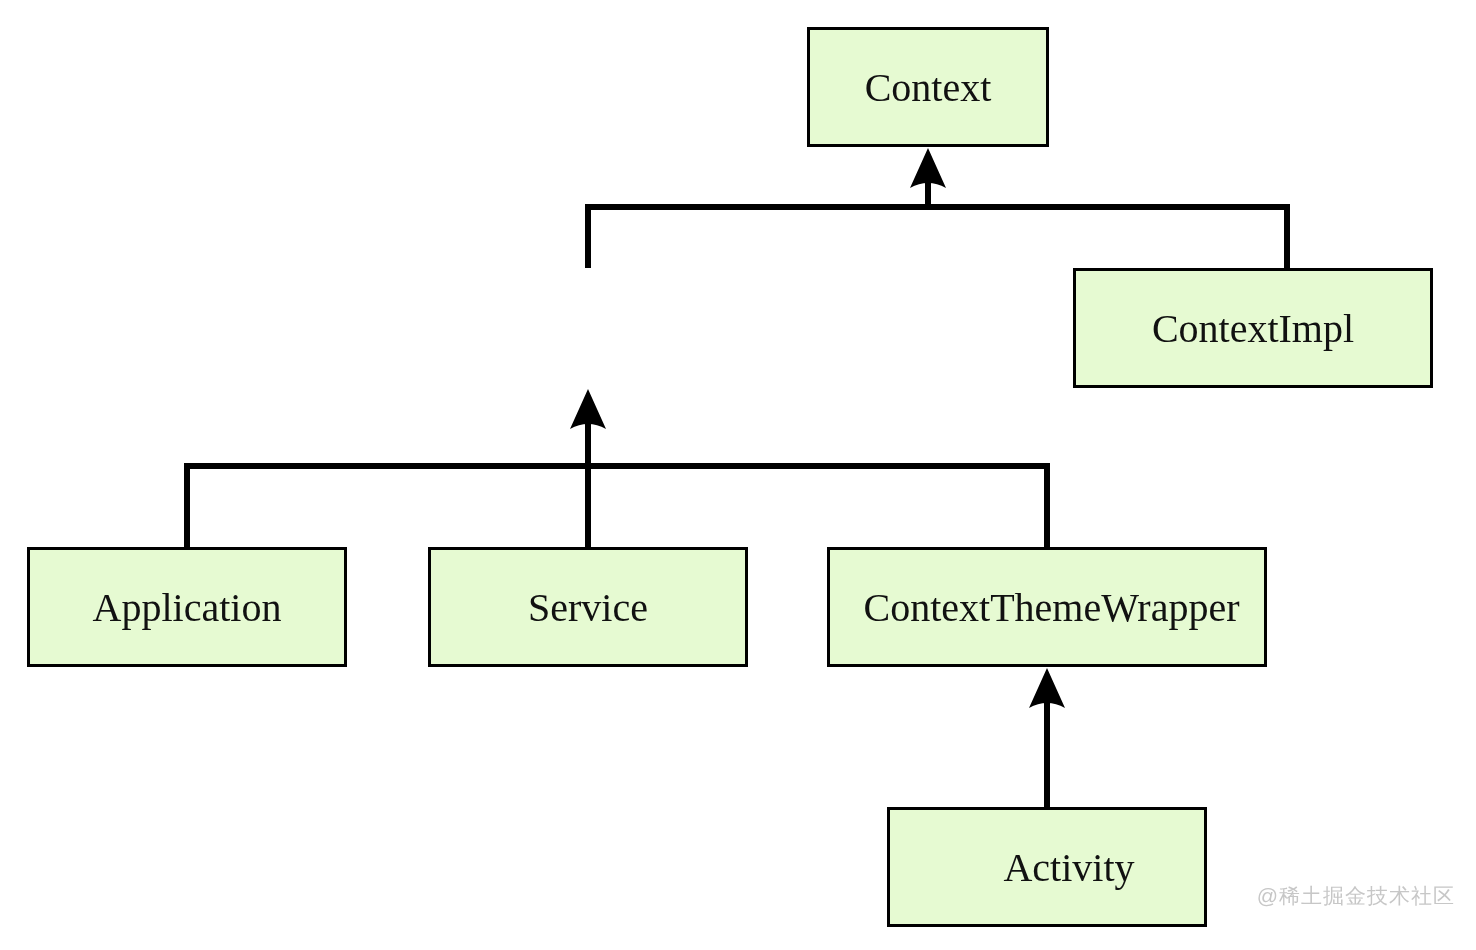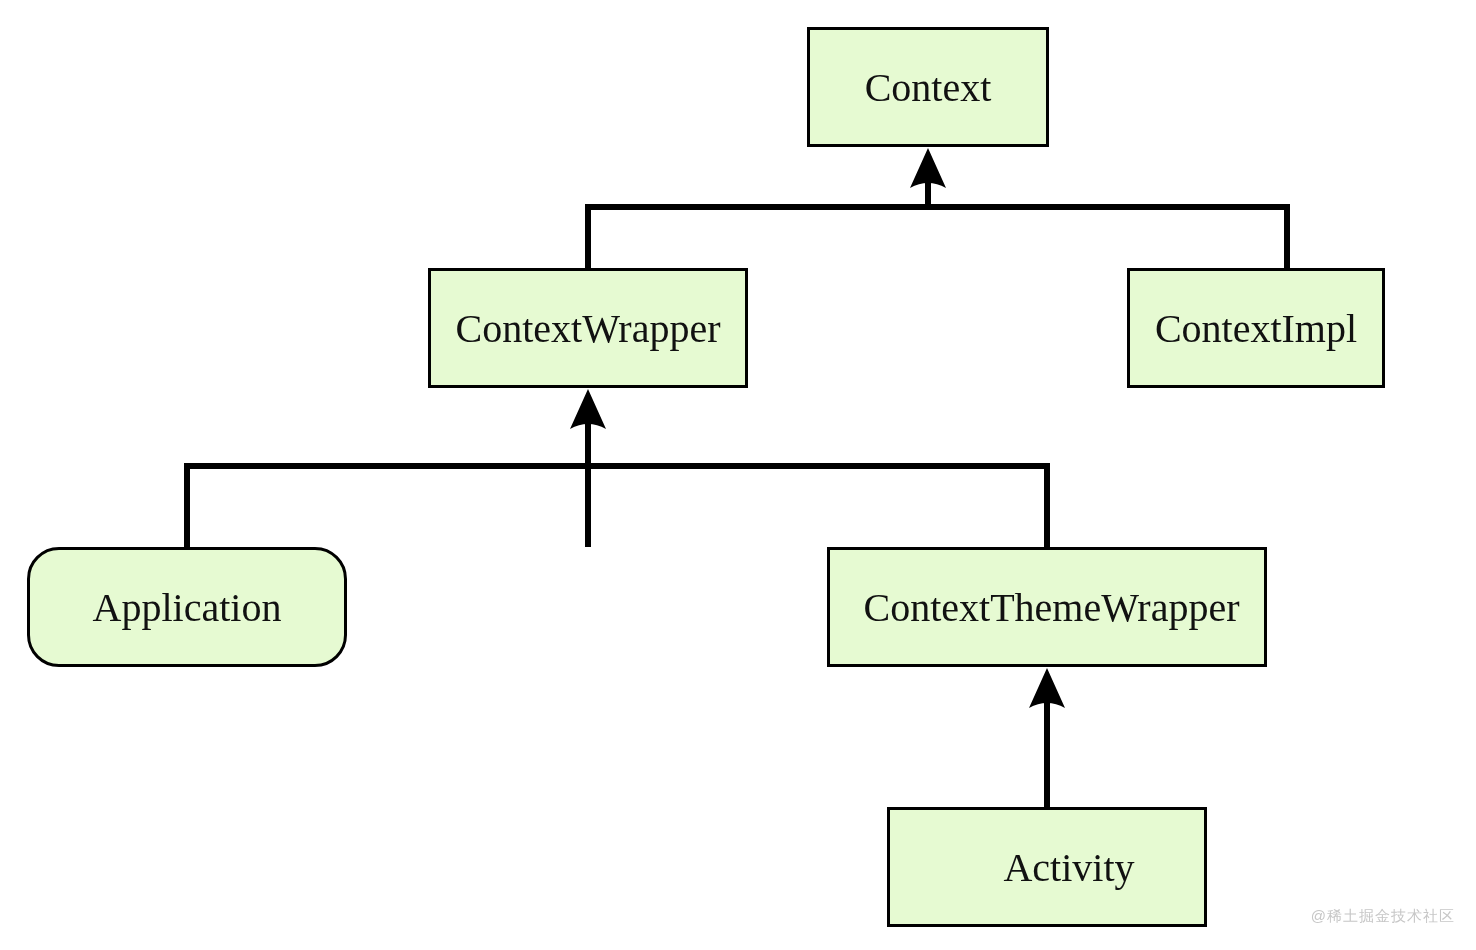--- a/index.html
+++ b/index.html
@@ -26,22 +26,22 @@
     display: flex;
     align-items: center;
     justify-content: center;
     font-size: 40px;
     color: var(--text-color);
     text-align: right;
     white-space: nowrap;
   }
   #node-context              { left: 807px;  top: 27px;  width: 242px; height: 120px; }
   #node-context-wrapper      { left: 428px;  top: 268px; width: 320px; height: 120px; }
-  #node-context-impl         { left: 1127px; top: 268px; width: 258px; height: 120px; }
-  #node-application          { left: 27px;   top: 547px; width: 320px; height: 120px; border-radius: 32px; }
+  #node-context-impl         { left: 1073px; top: 268px; width: 360px; height: 120px; }
+  #node-application          { left: 27px;   top: 547px; width: 320px; height: 120px; }
   #node-service              { left: 428px;  top: 547px; width: 320px; height: 120px; }
   #node-context-theme-wrapper{ left: 827px;  top: 547px; width: 440px; height: 120px; padding-left: 9px; }
   #node-activity             { left: 887px;  top: 807px; width: 320px; height: 120px; padding-left: 44px; }
 
   .line {
     position: absolute;
     background: var(--line-color);
   }
   
   #line-h1      { left: 585px;  top: 204px; width: 705px; height: 6px; }
@@ -64,23 +64,23 @@
     height: 40px;
   }
   #arrow-context  { left: 910px;  top: 148px; }
   #arrow-wrapper  { left: 570px;  top: 389px; }
   #arrow-theme    { left: 1029px; top: 668px; }
   .arrowhead polygon, .arrowhead path { fill: var(--line-color); }
 
   .watermark {
     position: absolute;
     right: 21px;
-    bottom: 24px;
+    bottom: 40px;
     font-family: "Liberation Sans", "DejaVu Sans", sans-serif;
-    font-size: 15px;
+    font-size: 21px;
     color: var(--watermark-color);
     letter-spacing: 1px;
   }
 </style>
 </head>
 <body>
 
 <div class="canvas">
 
   <div class="line" id="line-h1"></div>
@@ -100,28 +100,28 @@
   </svg>
 
   <div class="line" id="shaft-activity"></div>
   <svg class="arrowhead" id="arrow-theme" viewBox="0 0 36 40">
     <path d="M18,0 L36,40 Q18,30 0,40 Z"></path>
   </svg>
 
   <div class="node" id="node-context">
     <span>Context</span>
   </div>
-  <div class="node" id="node-context-wrapper">
-    <span>ContextWrapper</span>
-  </div>
   <div class="node" id="node-context-impl">
     <span>ContextImpl</span>
   </div>
   <div class="node" id="node-application">
     <span>Application</span>
+  </div>
+  <div class="node" id="node-service">
+    <span>Service</span>
   </div>
   <div class="node" id="node-context-theme-wrapper">
     <span>ContextThemeWrapper</span>
   </div>
   <div class="node" id="node-activity">
     <span>Activity</span>
   </div>
 
   <div class="watermark">@稀土掘金技术社区</div>
 

